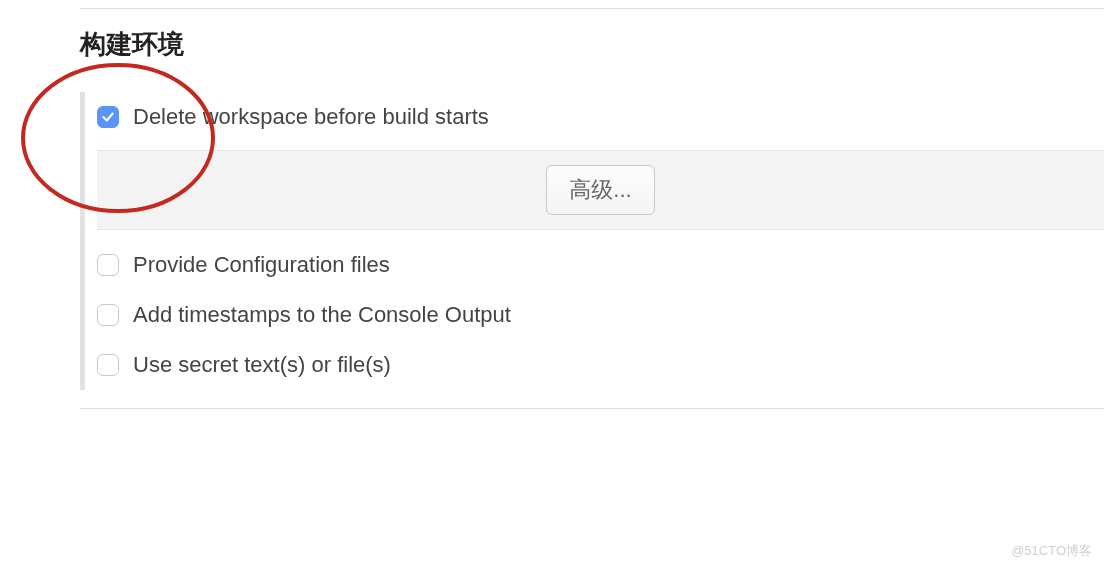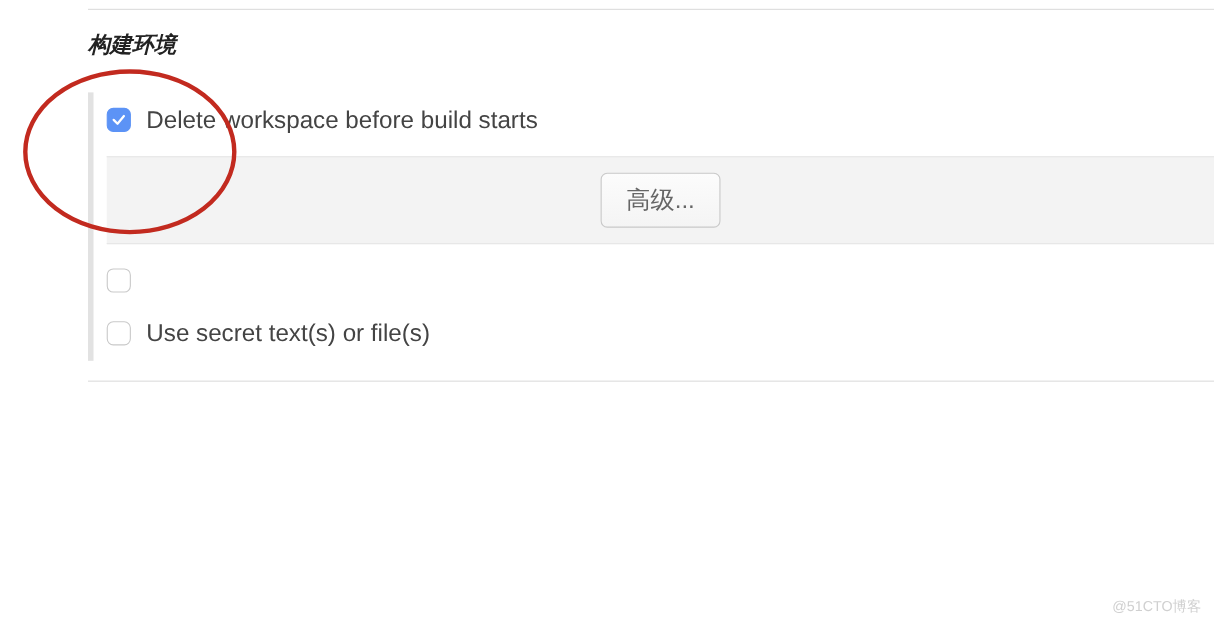--- a/index.html
+++ b/index.html
@@ -15,25 +15,24 @@
       padding: 0 0 0 50px;
       position: relative;
     }
     .top-divider {
       margin-left: 30px;
       border-top: 1.5px solid #dcdcdc;
       height: 1px;
       margin-top: 8px;
     }
     .section-title {
-      font-size: 20px;
+      font-size: 26px;
       font-weight: 700;
       color: #222;
       margin: 18px 0 30px 30px;
-      font-style: italic;
     }
     .block {
       margin-left: 30px;
       border-left: 5px solid #e2e2e2;
       padding-left: 12px;
     }
     .row {
       display: flex;
       align-items: center;
       padding: 12px 0 12px 0;
@@ -127,23 +126,30 @@
     </div>
 
     <div class="adv-bar">
       <button class="adv-btn">高级...</button>
     </div>
 
     <div class="row">
       <span class="checkbox">
         
       </span>
+      <span class="row-label">Provide Configuration files</span>
     </div>
 
 
+    <div class="row">
+      <span class="checkbox">
+        
+      </span>
+      <span class="row-label">Add timestamps to the Console Output</span>
+    </div>
 
     <div class="row">
       <span class="checkbox">
         
       </span>
       <span class="row-label">Use secret text(s) or file(s)</span>
     </div>
 
 
   </div>

